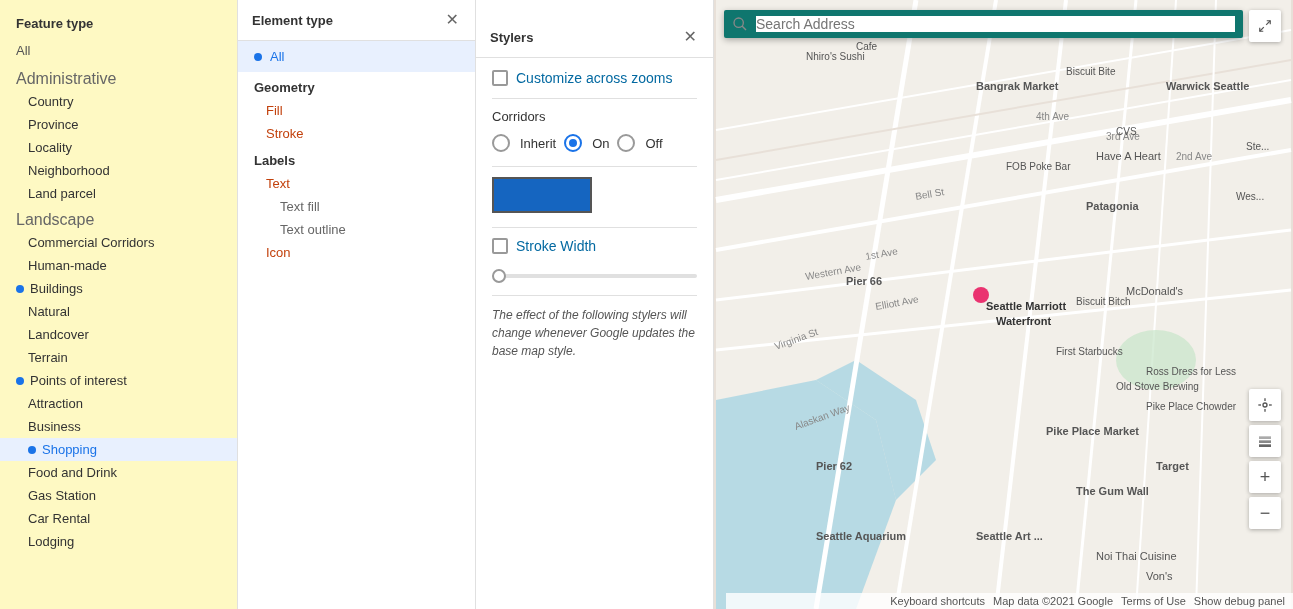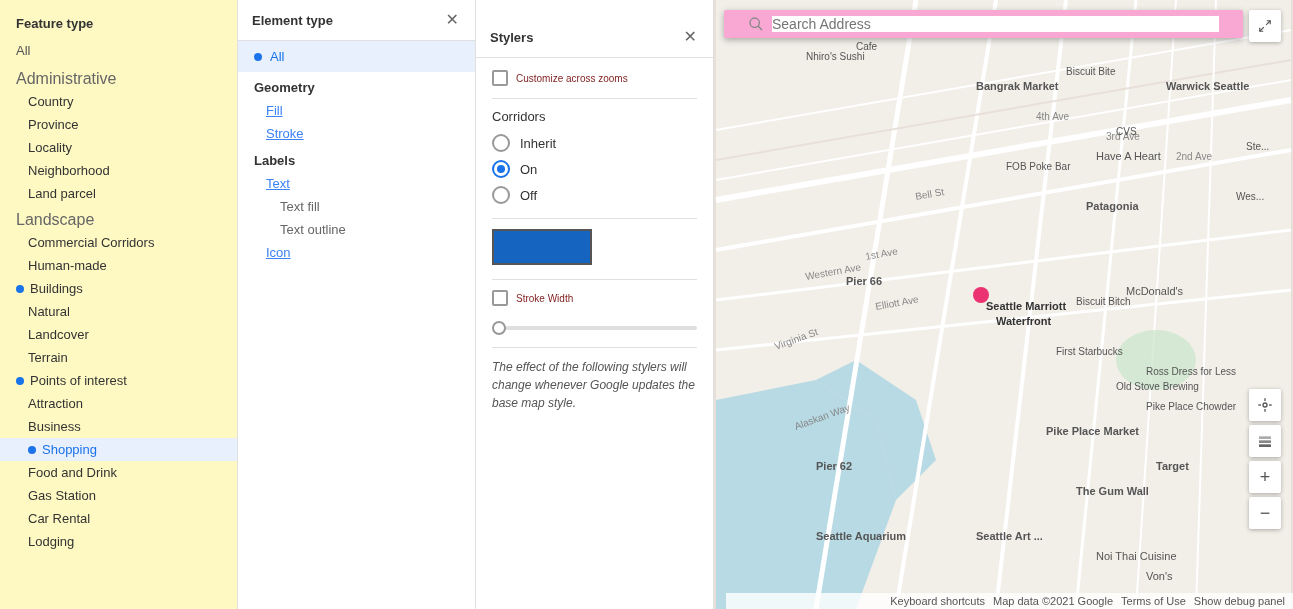--- a/index.html
+++ b/index.html
@@ -95,23 +95,22 @@
     .element-all .dot { width: 8px; height: 8px; border-radius: 50%; background: #1a73e8; }
     .element-all span { color: #1a73e8; font-weight: 500; }
     .element-section {
       padding: 8px 16px 4px;
       font-weight: 600;
       color: #333;
       font-size: 13px;
     }
     .element-item {
       padding: 4px 16px 4px 28px;
-      color: #3b82f6;
-      cursor: pointer;
-      text-decoration: underline;
+      color: #c2410c;
+      cursor: pointer;
     }
     .element-sub-item {
       padding: 4px 16px 4px 42px;
       color: #666;
       cursor: pointer;
     }
 
     
     #stylers-panel {
       width: 238px;
@@ -141,24 +140,24 @@
       margin-bottom: 12px;
     }
     .styler-checkbox {
       width: 16px;
       height: 16px;
       border: 2px solid #999;
       border-radius: 2px;
       cursor: pointer;
       flex-shrink: 0;
     }
-    .styler-label { color: #7f1d1d; font-size: 10px; }
+    .styler-label { color: #0369a1; font-size: 14px; }
     .styler-divider { border: none; border-top: 1px solid #e0e0e0; margin: 10px 0; }
     .visibility-label { color: #333; font-size: 13px; margin-bottom: 10px; }
-    .radio-group { display: flex; flex-direction: column; gap: 8px; margin-bottom: 14px; }
+    .radio-group { display: flex; flex-direction: row; gap: 8px; margin-bottom: 14px; }
     .radio-item {
       display: flex;
       align-items: center;
       gap: 10px;
       cursor: pointer;
     }
     .radio-circle {
       width: 18px;
       height: 18px;
       border-radius: 50%;
@@ -240,26 +239,26 @@
       height: 100%;
       position: relative;
     }
 
     
     .map-search {
       position: absolute;
       top: 10px;
       left: 10px;
       right: 50px;
-      background: #f9a8d4;
+      background: #0f766e;
       border-radius: 2px;
       box-shadow: 0 2px 6px rgba(0,0,0,0.3);
       display: flex;
       align-items: center;
-      padding: 6px 24px;
+      padding: 6px 8px;
       gap: 8px;
       z-index: 10;
     }
     .map-search input {
       border: none;
       outline: none;
       font-size: 14px;
       color: #333;
       flex: 1;
     }

